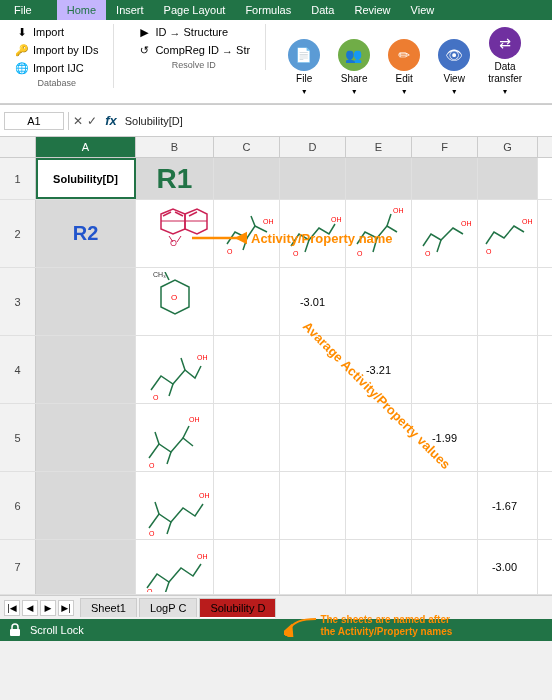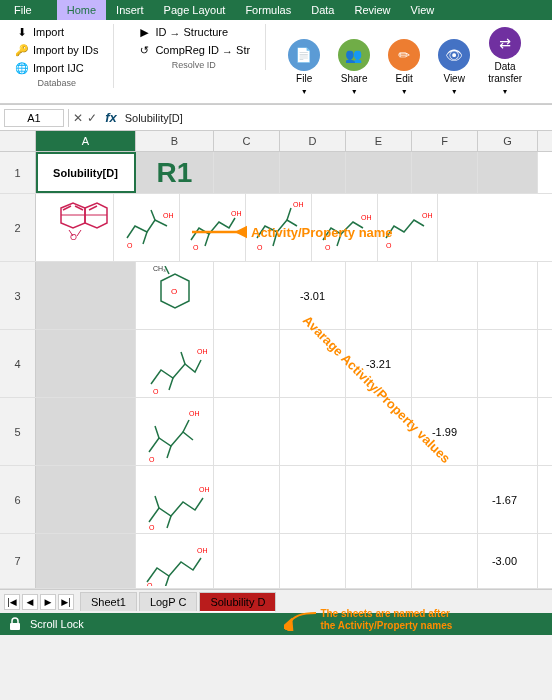--- a/index.html
+++ b/index.html
@@ -114,21 +114,21 @@
     }
 
     
     .formula-bar {
       display: flex;
       align-items: center;
       background: #fff;
       border-bottom: 1px solid #ccc;
       padding: 2px 4px;
       gap: 4px;
-      height: 26px;
+      height: 32px;
     }
     .cell-ref {
       width: 60px;
       border: 1px solid #ccc;
       padding: 2px 4px;
       font-size: 11px;
       text-align: center;
     }
     .formula-sep {
       width: 1px;
@@ -451,20 +451,23 @@
       </div>
       <div class="cell col-c header-gray"></div>
       <div class="cell col-d header-gray"></div>
       <div class="cell col-e header-gray"></div>
       <div class="cell col-f header-gray"></div>
       <div class="cell col-g header-gray"></div>
     </div>
 
     <div class="grid-row row-2">
       <div class="row-num">2</div>
+      <div class="cell col-a header-gray">
+        <span class="cell-blue">R2</span>
+      </div>
 
       <div class="cell col-b">
         <div class="molecule">
           <svg width="68" height="60" viewBox="0 0 68 60">
 
             <polygon points="20,10 32,5 44,10 44,25 32,30 20,25" fill="none" stroke="#cc2255" stroke-width="1.5"></polygon>
             <polygon points="44,10 56,5 66,10 66,25 56,30 44,25" fill="none" stroke="#cc2255" stroke-width="1.5"></polygon>
             <line x1="20" y1="17" x2="44" y2="17" stroke="#cc2255" stroke-width="1"></line>
             <line x1="44" y1="17" x2="66" y2="17" stroke="#cc2255" stroke-width="1"></line>
 

